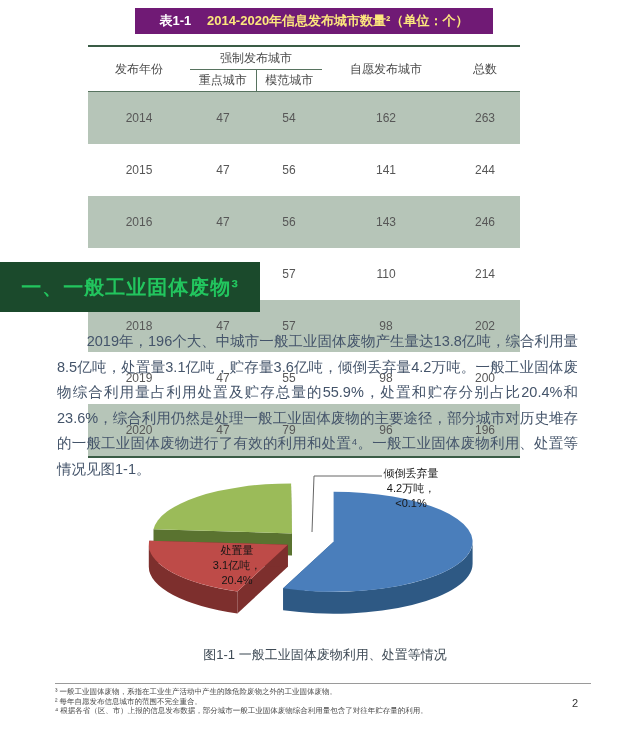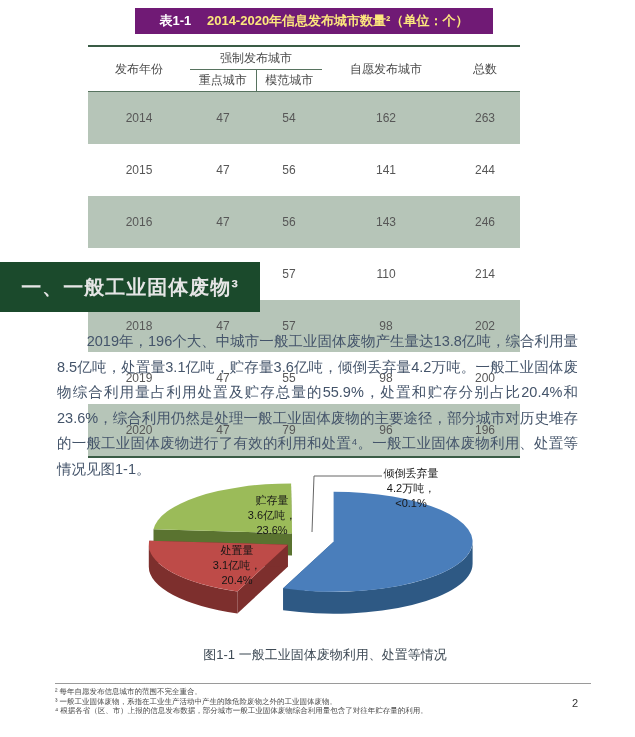--- a/index.html
+++ b/index.html
@@ -14,21 +14,21 @@
   .info-table{position:absolute;left:88px;top:45px;width:432px;border-collapse:collapse;
         font-size:12px;color:#575757;border-top:2px solid #3A5C46;border-bottom:2px solid #3A5C46;}
   .info-table th{font-weight:normal;color:#4c4c4c;padding:0;}
   .info-table thead th{height:21px;border-bottom:1px solid #57735F;}
   .info-table th.mand{border-bottom:1px solid #57735F;height:22px;}
   .info-table th.model{border-left:1px solid #57735F;margin-top:48px;}
   .info-table tbody td{height:20px;text-align:center;padding:16px;}
   .info-table tbody tr:nth-child(odd){background:#B6C5B8;}
   
   .section-bar{position:absolute;left:0;top:262px;width:260px;height:50px;background:#1B4A2C;
-        color:#e5e5e5;font-size:20px;font-weight:bold;text-align:center;line-height:50px;letter-spacing:1px;}
+        color:#22c55e;font-size:20px;font-weight:bold;text-align:center;line-height:50px;letter-spacing:1px;}
   
   .para{position:absolute;left:57px;top:329px;width:521px;font-size:14.5px;line-height:25.5px;
         color:#44546A;text-align:justify;text-indent:2.05em;}
   
   .chart{position:absolute;left:130px;top:460px;width:400px;height:182px;}
   .chart svg{position:absolute;left:0;top:0;}
   .pie-label{position:absolute;width:110px;text-align:center;font-size:11px;line-height:15px;color:#161616;}
   .pie-label div{white-space:nowrap;}
   .lbl-dump{left:226px;top:6px;}
   .lbl-comp{left:185px;top:66px;}
@@ -142,35 +142,30 @@
         <path d="M157.8,84.8 L19.3,80.7 L19.3,102.7 L157.8,106.8 Z" fill="#7D2F2D"></path>
         <path d="M107.4,131.4 A139 50 0 0 1 18.8,84.8 L18.8,106.8 A139 50 0 0 0 107.4,153.4 Z" fill="#7D2F2D"></path>
         <path d="M157.8,84.8 L107.4,131.4 A139 50 0 0 1 19.3,80.7 Z" fill="#BE4B48"></path>
         <polyline points="252,16 184,16 182,72" fill="none" stroke="#666" stroke-width="1"></polyline>
       </svg>
     <div class="pie-label lbl-dump">
       <div>倾倒丢弃量</div>
       <div>4.2万吨，</div>
       <div>&lt;0.1%</div>
     </div>
-    <div class="pie-label lbl-store">
-      <div>贮存量</div>
-      <div>3.6亿吨，</div>
-      <div>23.6%</div>
-    </div>
     <div class="pie-label lbl-disp">
       <div>处置量</div>
       <div>3.1亿吨，</div>
       <div>20.4%</div>
     </div>
   </div>
 
   <div class="caption">图1-1  一般工业固体废物利用、处置等情况</div>
 
   <div class="footnotes">
+    <div>³ 一般工业固体废物，系指在工业生产活动中产生的除危险废物之外的工业固体废物。</div>
     <div>² 每年自愿发布信息城市的范围不完全重合。</div>
-    <div>³ 一般工业固体废物，系指在工业生产活动中产生的除危险废物之外的工业固体废物。</div>
     <div>⁴ 根据各省（区、市）上报的信息发布数据，部分城市一般工业固体废物综合利用量包含了对往年贮存量的利用。</div>
   </div>
 
   <div class="pagenum">2</div>
 
 </div>
 
 </body></html>

